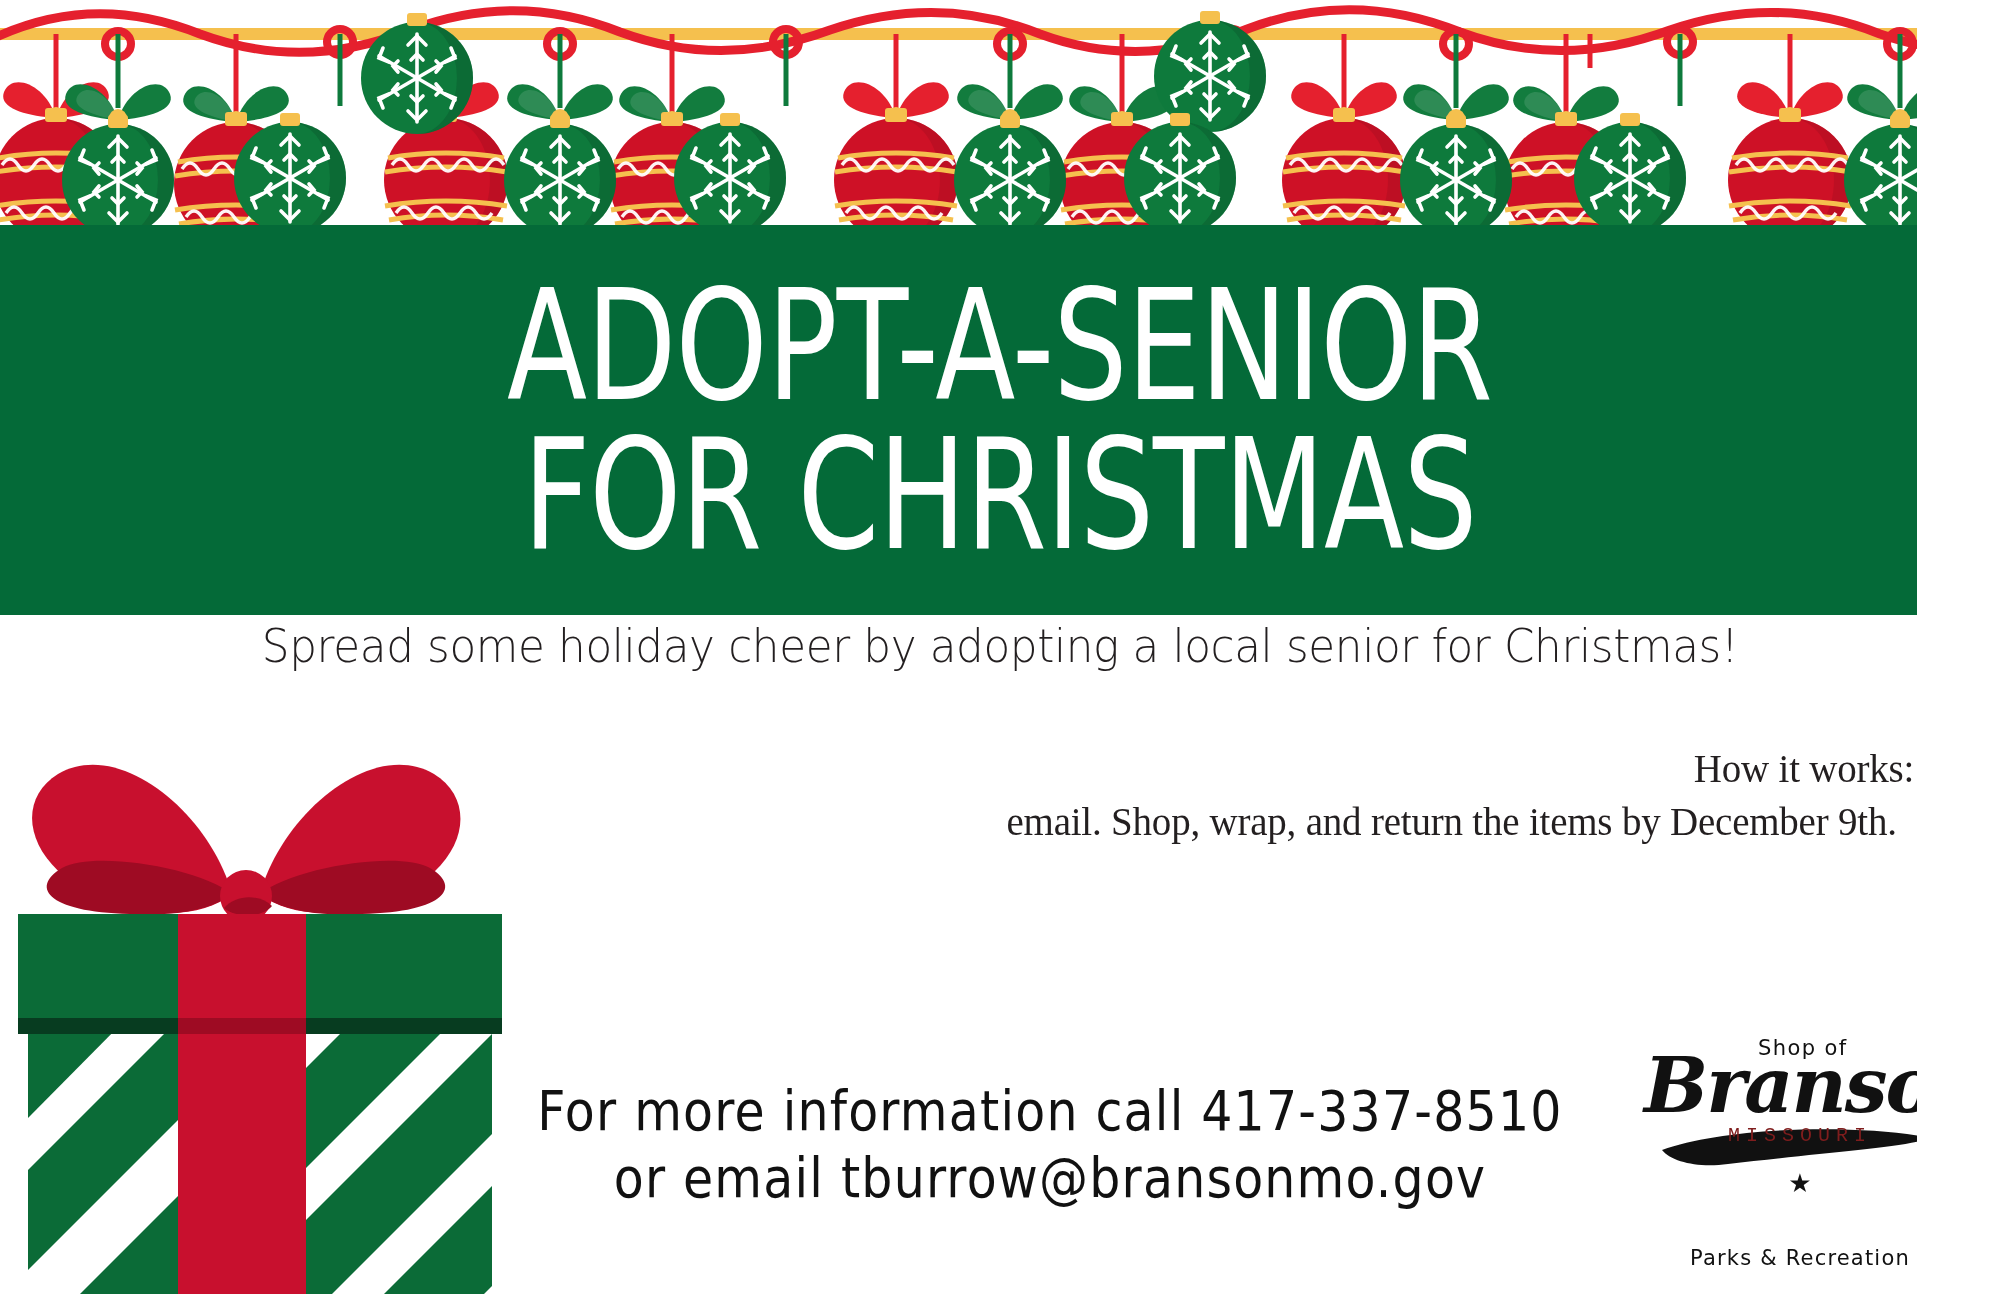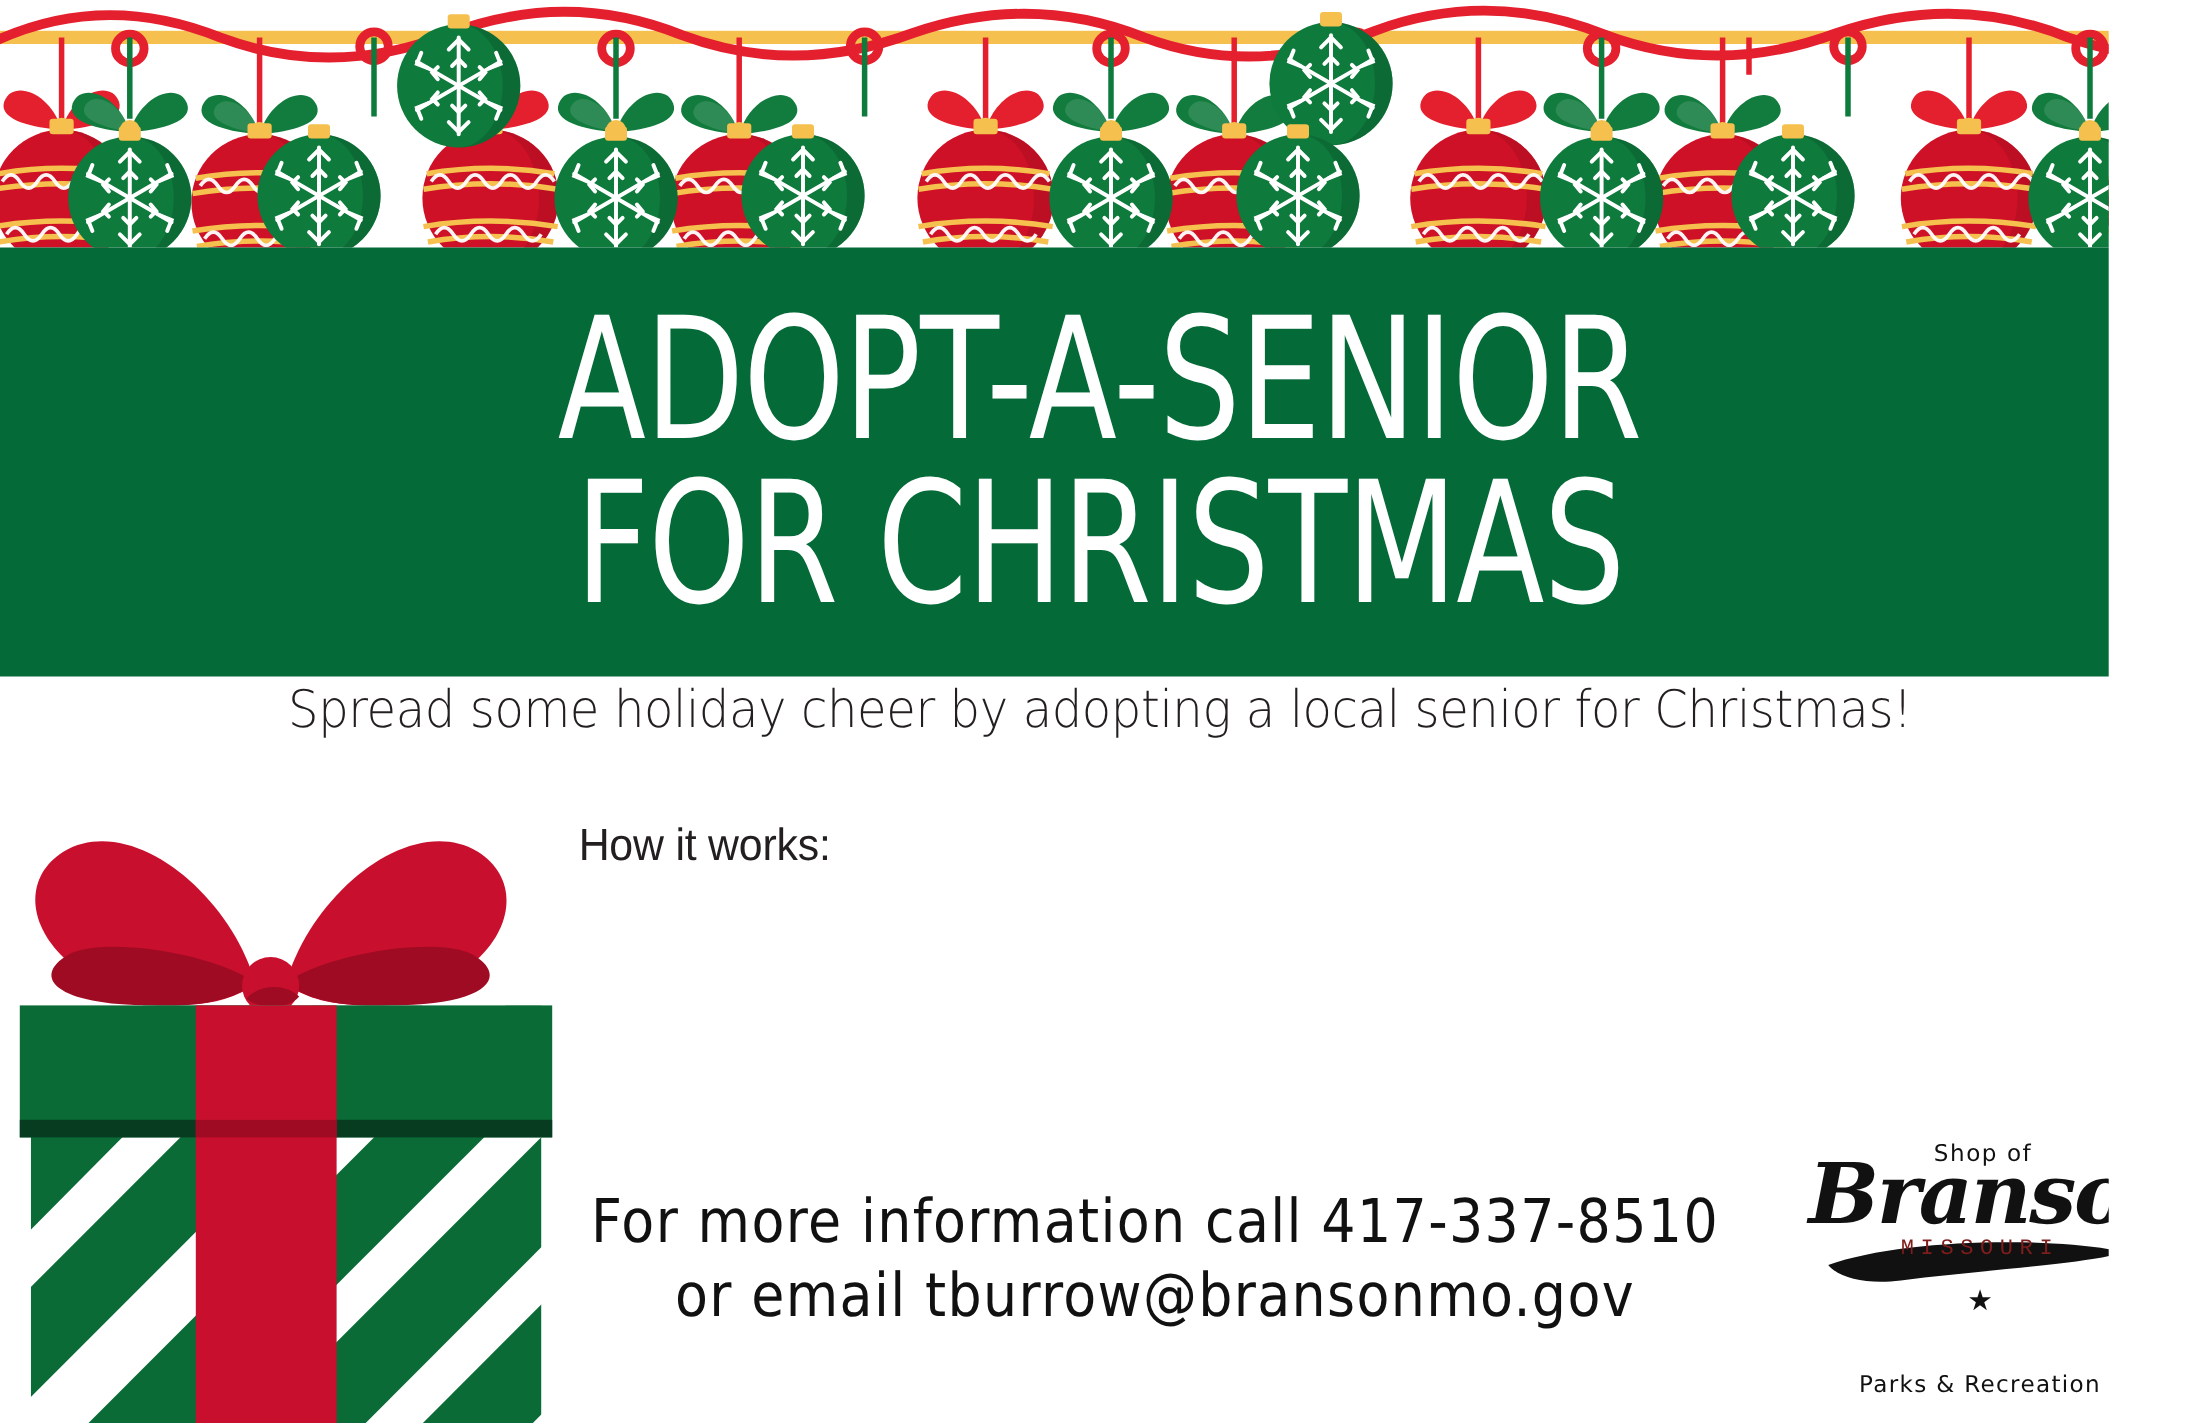--- a/index.html
+++ b/index.html
@@ -49,22 +49,22 @@
     transform-origin:center center;
   }
 
   
   .giftbox{position:absolute;left:10px;top:718px;width:500px;height:576px;}
   .giftbox svg{display:block;}
 
   
   .howworks{
     position:absolute;left:520px;top:742px;width:1400px;
-    text-align:left;
-    font-family:Liberation Sans, sans-serif;
+    text-align:right;
+    font-family:Liberation Serif, serif;
     font-weight:300;
     font-size:41px;
     line-height:1.30;
     color:#231f20;
     letter-spacing:-0.2px;
   }
   .howworks .hw-head{display:block;}
   .howworks .hw-body{display:block;}
   .howworks span{transform:scaleX(0.95);display:inline-block;transform-origin:center;}
 
@@ -308,20 +308,23 @@
 
       <rect x="168" y="196" width="128" height="380" fill="#C8102E"></rect>
       <rect x="168" y="300" width="128" height="16" fill="#9E0B23"></rect>
     </svg>
   </div>
 
   <div class="howworks">
     <div class="hw-head">
       <span>How it works:</span>
     </div>
+    <div class="hw-body">
+      <span>email. Shop, wrap, and return the items by December 9th.</span>
+    </div>
   </div>
 
   <div class="contact">
     <span class="c-line">For more information call 417-337-8510</span>
     <span class="c-line">or email tburrow@bransonmo.gov</span>
   </div>
 
   <div class="logo">
     <div class="city-of">Shop of</div>
     <div class="branson">Branson</div>

